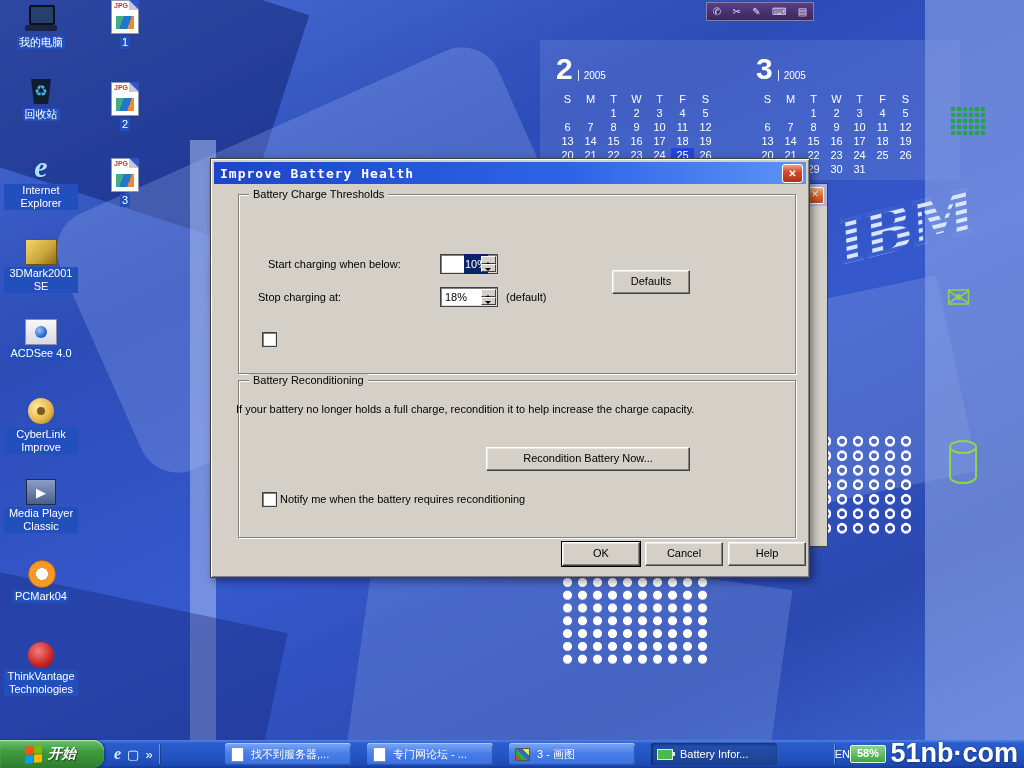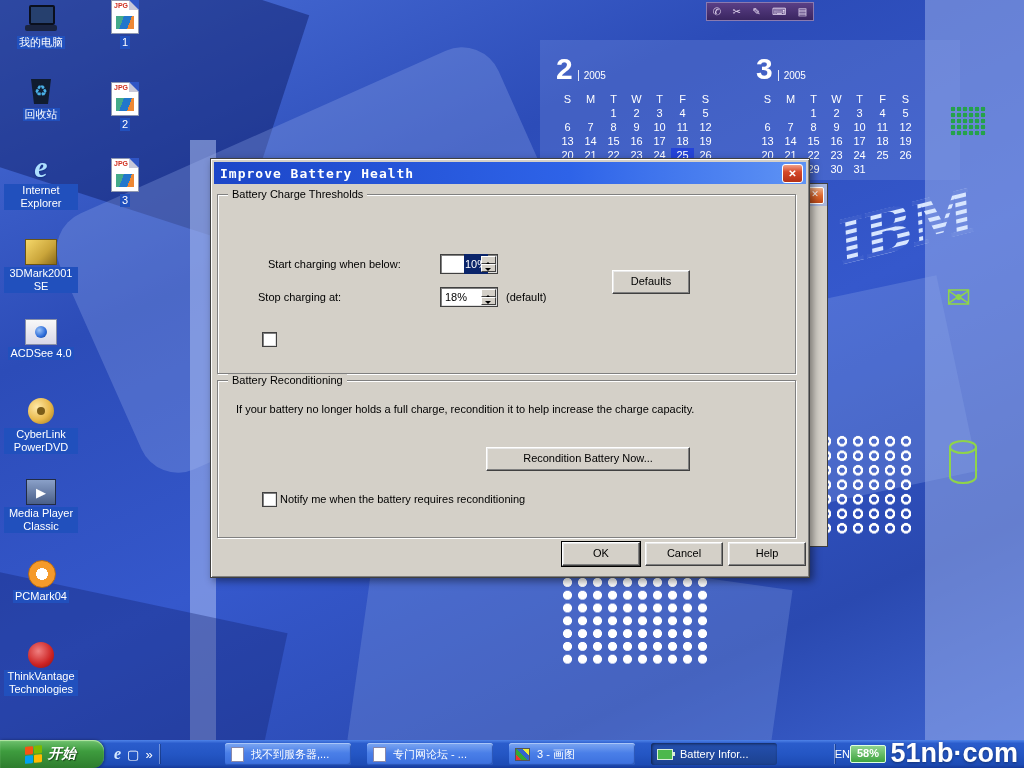--- a/index.html
+++ b/index.html
@@ -76,21 +76,21 @@
   .bgwin{position:absolute;left:222px;top:183px;width:604px;height:362px;z-index:10;background:#d4d0c8;border:1px solid #404040;}
   .bgwin .tb{height:22px;background:linear-gradient(90deg,#8290c0,#a8b6dc);position:relative;}
   .bgwin .cl{position:absolute;right:3px;top:3px;width:16px;height:15px;background:linear-gradient(#f0b088,#e06a30 50%,#c04a18);border:1px solid #fff;border-radius:2px;color:#fff;font-size:9px;text-align:center;line-height:13px;}
   .dialog{position:absolute;left:210px;top:158px;width:600px;height:420px;z-index:30;background:#d4d0c8;
           border:1px solid #404040;box-shadow:inset 1px 1px 0 #fff,inset -1px -1px 0 #808080,3px 3px 8px rgba(0,0,0,.45);
           padding:3px;box-sizing:border-box;}
   .tbar{height:22px;background:linear-gradient(90deg,#1c46c8,#2e63e8 60%,#5e93f5);display:flex;align-items:center;padding:0 3px 0 6px;}
   .ttl{font-family:"DejaVu Sans Mono",monospace;font-weight:bold;color:#fff;font-size:13px;letter-spacing:1px;}
   .xbtn{margin-left:auto;width:19px;height:17px;background:linear-gradient(#f0a088,#d6492a 40%,#b33016);border:1px solid #fff;border-radius:3px;color:#fff;font-size:10px;font-weight:bold;display:flex;align-items:center;justify-content:center;cursor:default;}
   .dbody{position:relative;height:calc(100% - 22px);}
-  .group{position:absolute;left:3px;right:10px;border:1px solid #808080;box-shadow:inset 1px 1px 0 #fff,1px 1px 0 #fff;}
+  .group{position:absolute;left:24px;right:10px;border:1px solid #808080;box-shadow:inset 1px 1px 0 #fff,1px 1px 0 #fff;}
   .legend{position:absolute;top:-7px;left:10px;background:#d4d0c8;padding:0 4px;}
   .dtxt{position:absolute;}
   .spin{position:absolute;width:58px;height:20px;background:#fff;border:1px solid #404040;box-shadow:inset 1px 1px 0 #808080,inset -1px -1px 0 #dfdfdf;display:flex;align-items:center;padding-left:4px;box-sizing:border-box;}
   .sel{background:#0a246a;color:#fff;padding:4px 1px;margin-left:19px;}
   .sbtns{position:absolute;right:1px;top:1px;bottom:1px;width:15px;display:flex;flex-direction:column;}
   .sb{flex:1;background:#d4d0c8;border:1px solid;border-color:#fff #404040 #404040 #fff;position:relative;}
   .sb::after{content:"";position:absolute;left:3px;border:3px solid transparent;}
   .sb-up::after{top:2px;border-bottom-color:#000;}
   .sb-dn::after{top:3px;border-top-color:#000;}
   .btn{position:absolute;height:22px;background:#d4d0c8;border:1px solid;border-color:#fff #404040 #404040 #fff;box-shadow:inset -1px -1px 0 #808080,inset 1px 1px 0 #e8e8e8;text-align:center;line-height:20px;cursor:default;}
@@ -283,21 +283,21 @@
 <div class="dicon" style="left:4px;top:236px">
   <div class="ii ii-3dmark"></div>
   <div><span class="dlabel">3DMark2001 SE</span></div>
 </div>
 <div class="dicon" style="left:4px;top:316px">
   <div class="ii ii-acdsee"></div>
   <div><span class="dlabel">ACDSee 4.0</span></div>
 </div>
 <div class="dicon" style="left:4px;top:396px">
   <div class="ii ii-dvd"></div>
-  <div><span class="dlabel">CyberLink PowerDVD</span></div>
+  <div><span class="dlabel">CyberLink Improve</span></div>
 </div>
 <div class="dicon" style="left:4px;top:476px">
   <div class="ii ii-mpc">
       <span class="g">▶</span>
     </div>
   <div><span class="dlabel">Media Player Classic</span></div>
 </div>
 <div class="dicon" style="left:4px;top:558px">
   <div class="ii ii-pcmark"></div>
   <div><span class="dlabel">PCMark04</span></div>

